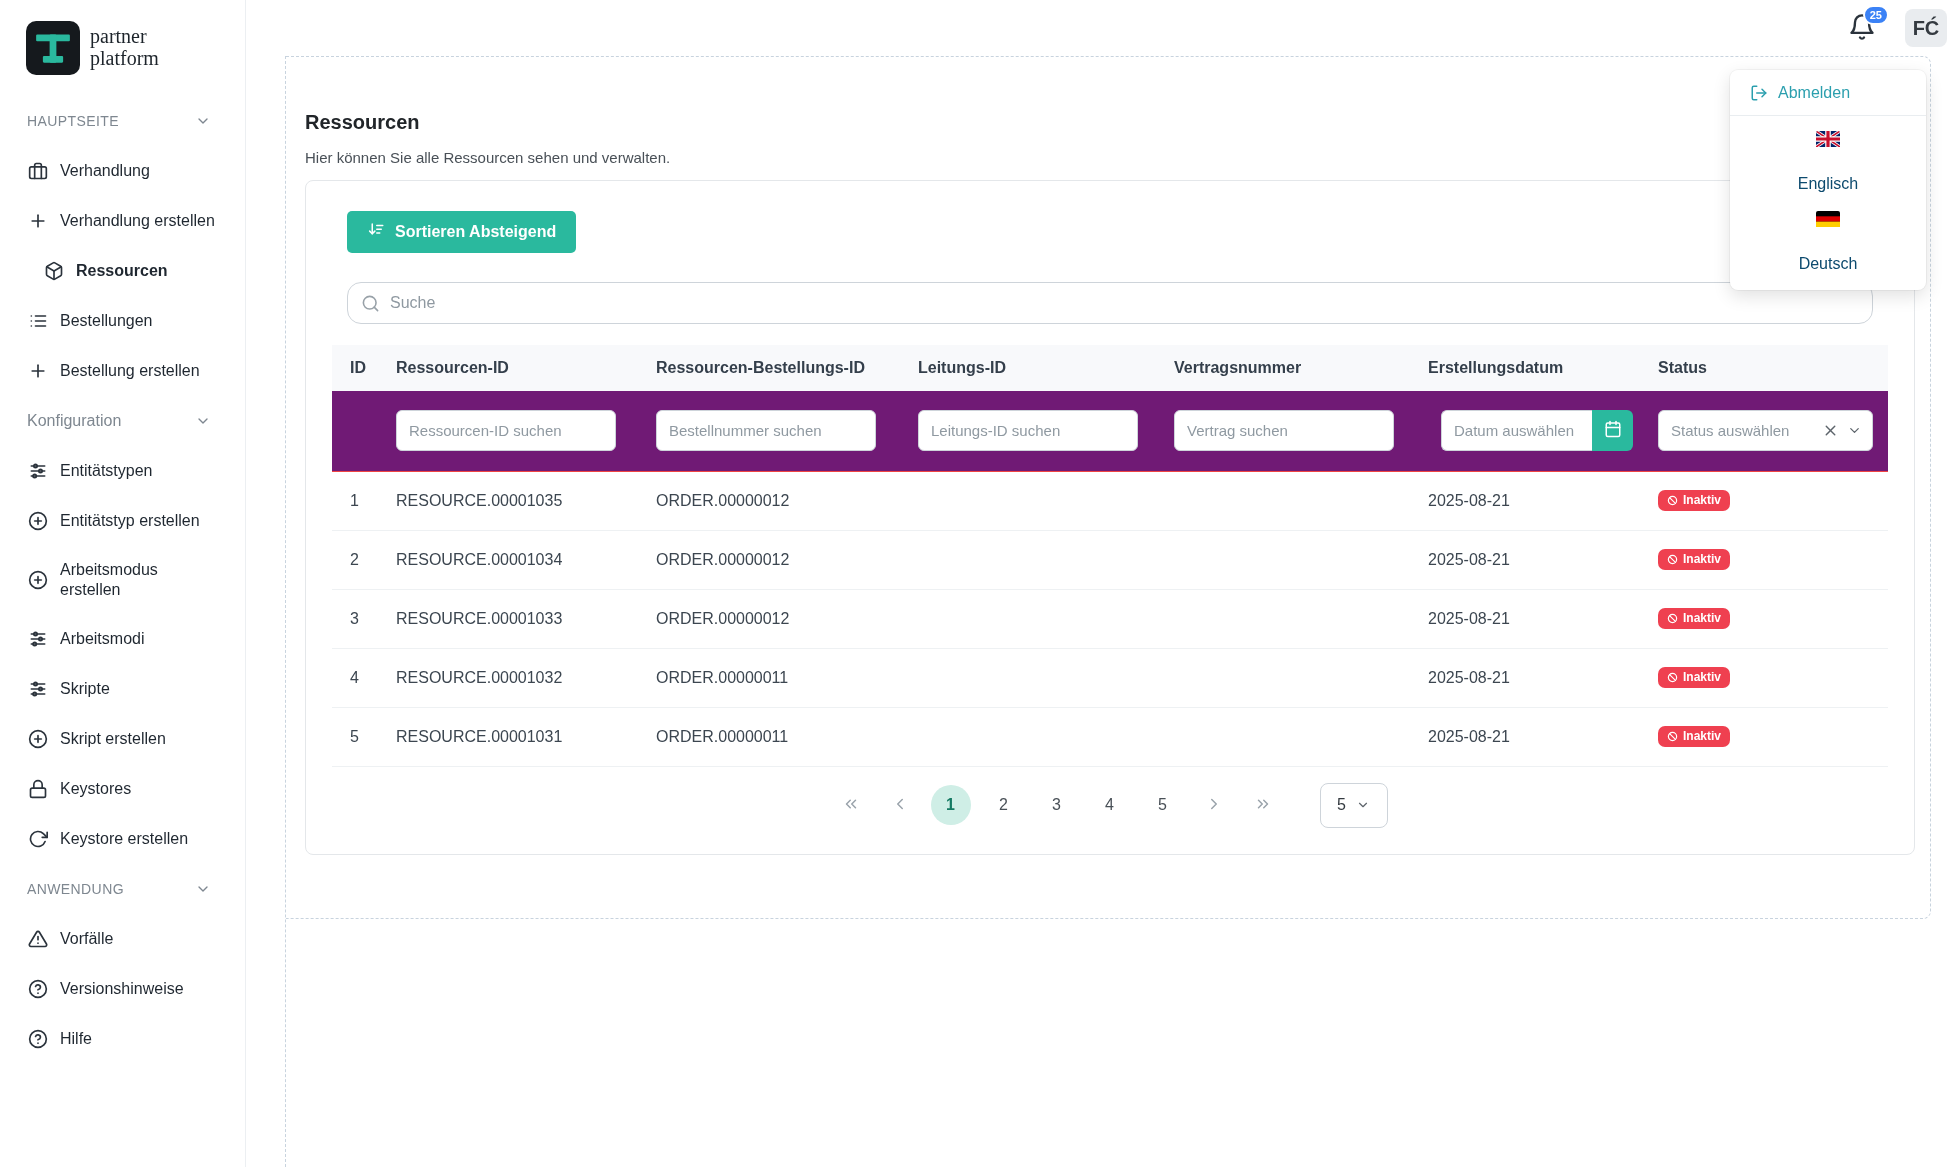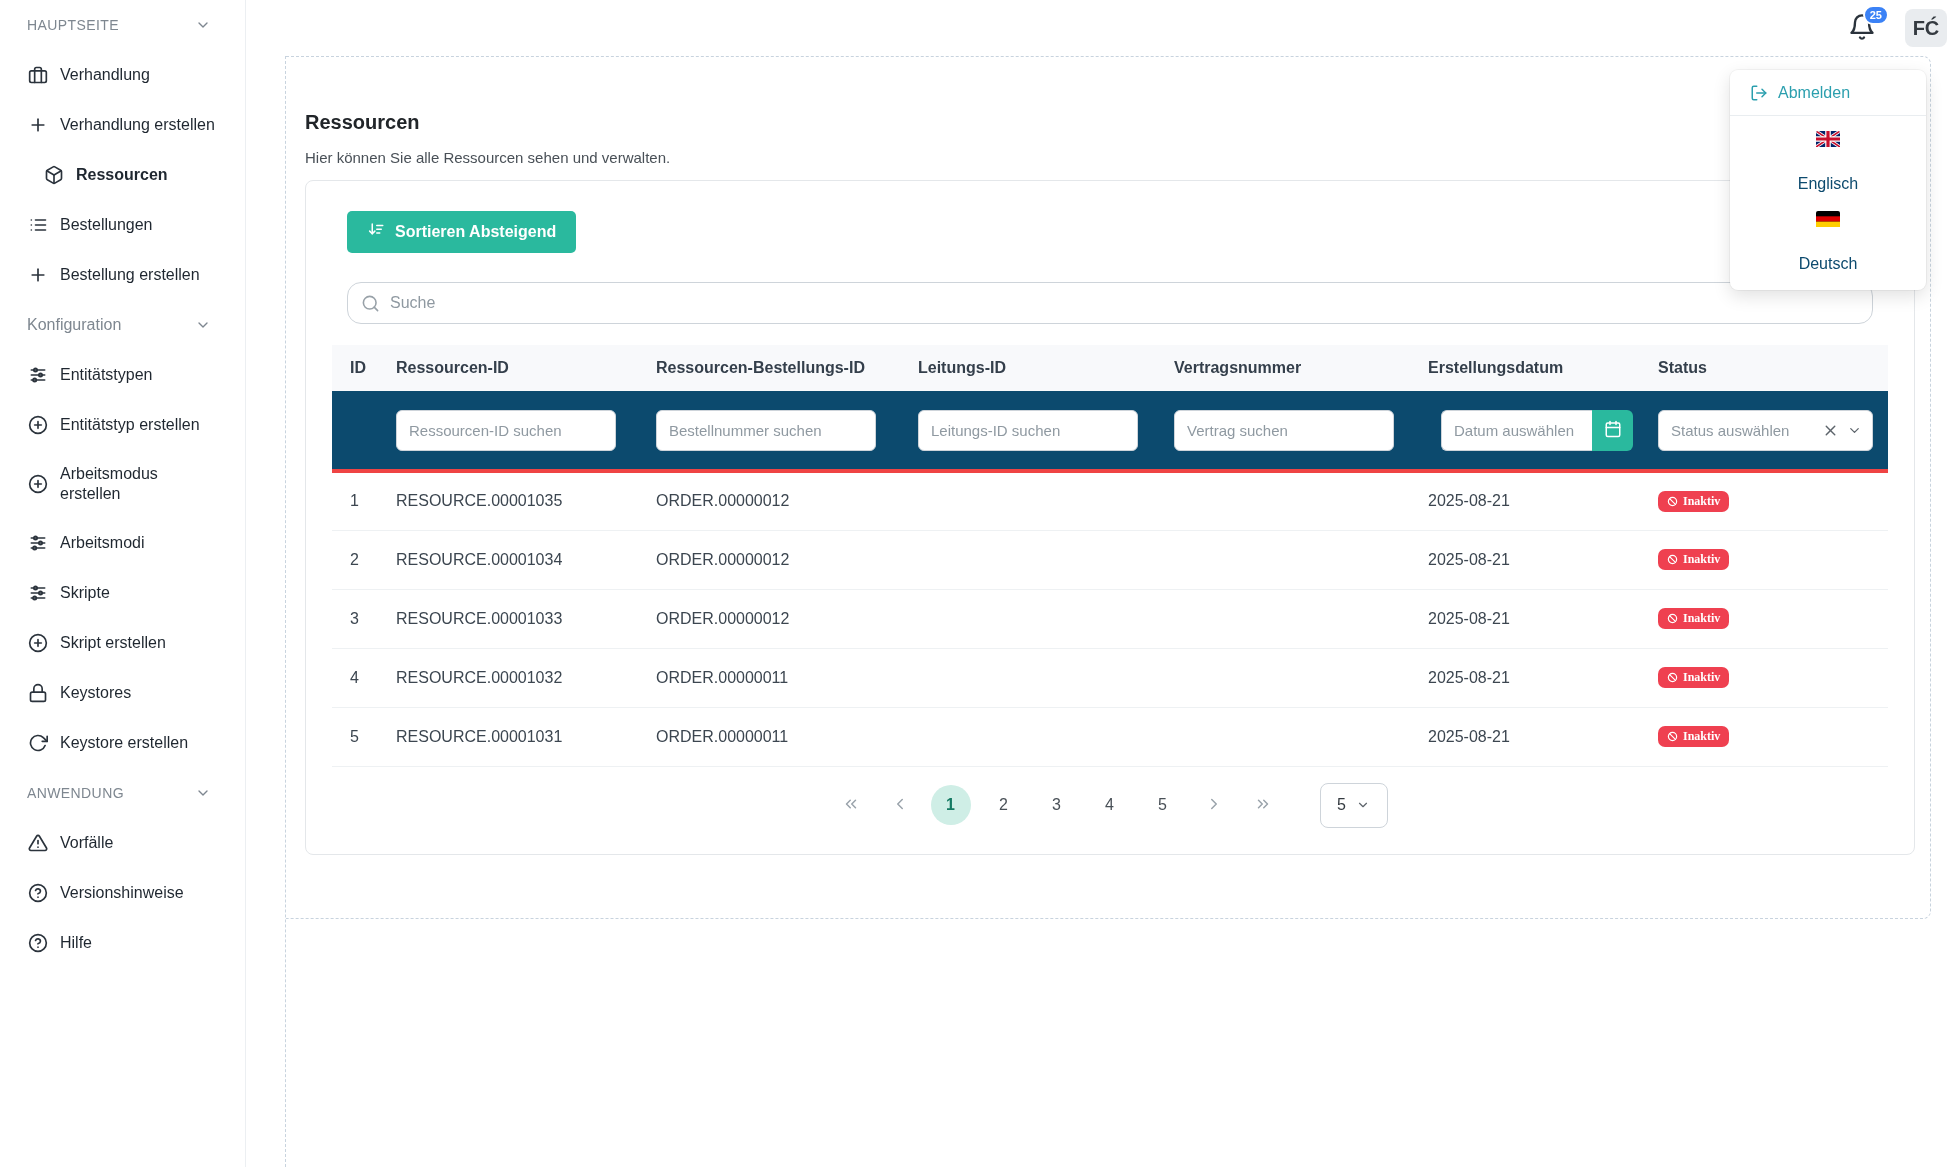--- a/index.html
+++ b/index.html
@@ -44,33 +44,33 @@
 
   .search-box { position:relative; height:42px; border:1px solid #ced4da; border-radius:14px; margin:10px 15px 21px; display:flex; align-items:center; }
   .search-box .mag { position:absolute; left:13px; top:11px; width:19px; height:19px; color:#98a1a8; }
   .search-box input { border:none; outline:none; flex:1; height:100%; padding-left:42px; font-size:16px; color:#495057; background:transparent; font-family:inherit; border-radius:6px; }
   input::placeholder { color:#8f99a1; }
 
   table { width:100%; border-collapse:collapse; table-layout:fixed; }
   th, td { text-align:left; padding:0 10px 0 14px; }
   th:first-child, td:first-child { padding-left:18px; }
   thead th { background:#f8f9fb; font-weight:700; color:#343f4b; height:46px; font-size:16px; }
-  .filter-row td { background:#0c4a6e; height:80px; vertical-align:middle; border-bottom:4px solid #ef4444; }
+  .filter-row td { background:#701a75; height:80px; vertical-align:middle; border-bottom:1px solid #ef4444; }
   .f-input { width:220px; max-width:100%; height:41px; border:1px solid #ced4da; border-radius:6px; padding:0 12px; font-size:15px; color:#495057; background:#fff; font-family:inherit; outline:none; }
   .date-group { display:flex; width:205px; }
   .date-group input { flex:1; min-width:0; height:41px; border:1px solid #ced4da; border-right:none; border-radius:6px 0 0 6px; padding:9px 12px; font-size:15px; color:#495057; outline:none; font-family:inherit;margin-left:13px; }
   .cal-btn { width:41px; height:41px; background:#2ab99e; border:none; border-radius:0 6px 6px 0; color:#fff; cursor:pointer; display:flex; align-items:center; justify-content:center; }
   .cal-btn svg { width:18px; height:18px; }
   .status-box { display:flex; align-items:center; gap:8px; width:215px; height:41px; border:1px solid #ced4da; border-radius:6px; background:#fff; padding:0 10px 0 12px; color:#8f99a1; font-size:15px; cursor:pointer; }
   .status-box .ph { flex:1; white-space:nowrap; overflow:hidden; }
   .status-box .xi { width:17px; height:17px; color:#5d646b; cursor:pointer; flex:0 0 17px; }
   .status-box .cv { width:15px; height:15px; color:#5d646b; flex:0 0 15px; }
 
   tbody.data td { height:59px; border-bottom:1px solid #eef1f3; color:#3c4650; font-size:16px; background:#fff; }
-  .badge-inaktiv { display:inline-flex; align-items:center; gap:5px; background:#ef4050; color:#fff; font-size:12px; font-weight:700; padding:4px 9px; border-radius:7px; line-height:1.1;font-family:Liberation Serif, serif; }
+  .badge-inaktiv { display:inline-flex; align-items:center; gap:5px; background:#ef4050; color:#fff; font-size:12px; font-weight:700; padding:4px 9px; border-radius:7px; line-height:1.1; }
   .badge-inaktiv svg { width:11px; height:11px; stroke-width:2.6; }
 
   .pagination { display:flex; align-items:center; justify-content:center; gap:13px; margin-top:16px; }
   .pg-btn { width:36px; height:40px; border:none; background:none; color:#9aa3ab; display:flex; align-items:center; justify-content:center; cursor:pointer; }
   .pg-btn svg { width:18px; height:18px; }
   .pg-num { width:40px; height:40px; border-radius:50%; border:none; background:none; font-size:16px; color:#495057; cursor:pointer; font-family:inherit; }
   .pg-num.active { background:#cfeee6; color:#157a63; font-weight:600; }
   .page-size { margin-left:26px; width:68px; height:45px; border:1px solid #ced4da; border-radius:8px; display:flex; align-items:center; justify-content:center; gap:10px; font-size:16px; color:#343a40; cursor:pointer; background:#fff; }
   .page-size svg { width:14px; height:14px; color:#5d646b; }
 
@@ -81,20 +81,36 @@
   .menu-divider { height:1px; background:#e9edf0; margin-bottom:6px; }
   .menu-lang { display:flex; align-items:center; gap:20px; padding:9px 20px; font-size:16px; color:#0c4a6e; cursor:pointer;flex-direction:column; }
   .flag { width:24px; height:16px; border-radius:2px; overflow:hidden; flex:0 0 24px; display:block; }
 </style>
 </head>
 <body>
 
 <div class="app">
 
   <aside class="sidebar">
+    <div class="brand">
+      <span class="brand-logo">
+        <svg viewBox="0 0 48 48">
+            <rect width="48" height="48" rx="9" fill="#15191d"></rect>
+            <g fill="#2ab99e">
+              <rect x="9" y="12" width="30" height="6" rx="1"></rect>
+              <rect x="21" y="12" width="6" height="25" rx="1"></rect>
+              <rect x="15" y="31" width="18" height="6" rx="1"></rect>
+            </g>
+          </svg>
+      </span>
+      <span class="brand-text">
+        <div>partner</div>
+        <div>platform</div>
+      </span>
+    </div>
 
     <nav>
       <div class="nav-header">
         <span>HAUPTSEITE</span>
         <span class="chev"><svg class="s" viewBox="0 0 24 24">
               <polyline points="6 9 12 15 18 9"></polyline>
             </svg></span>
       </div>
 
       <a class="nav-item">

